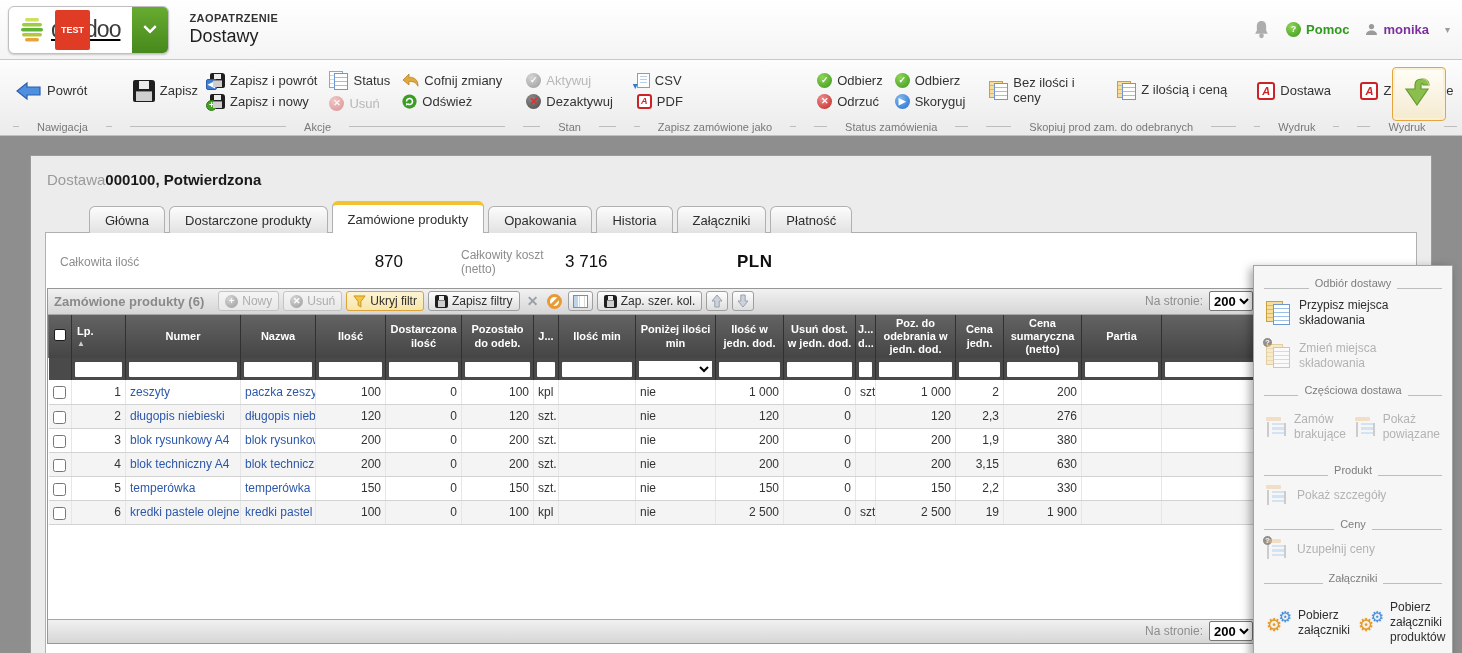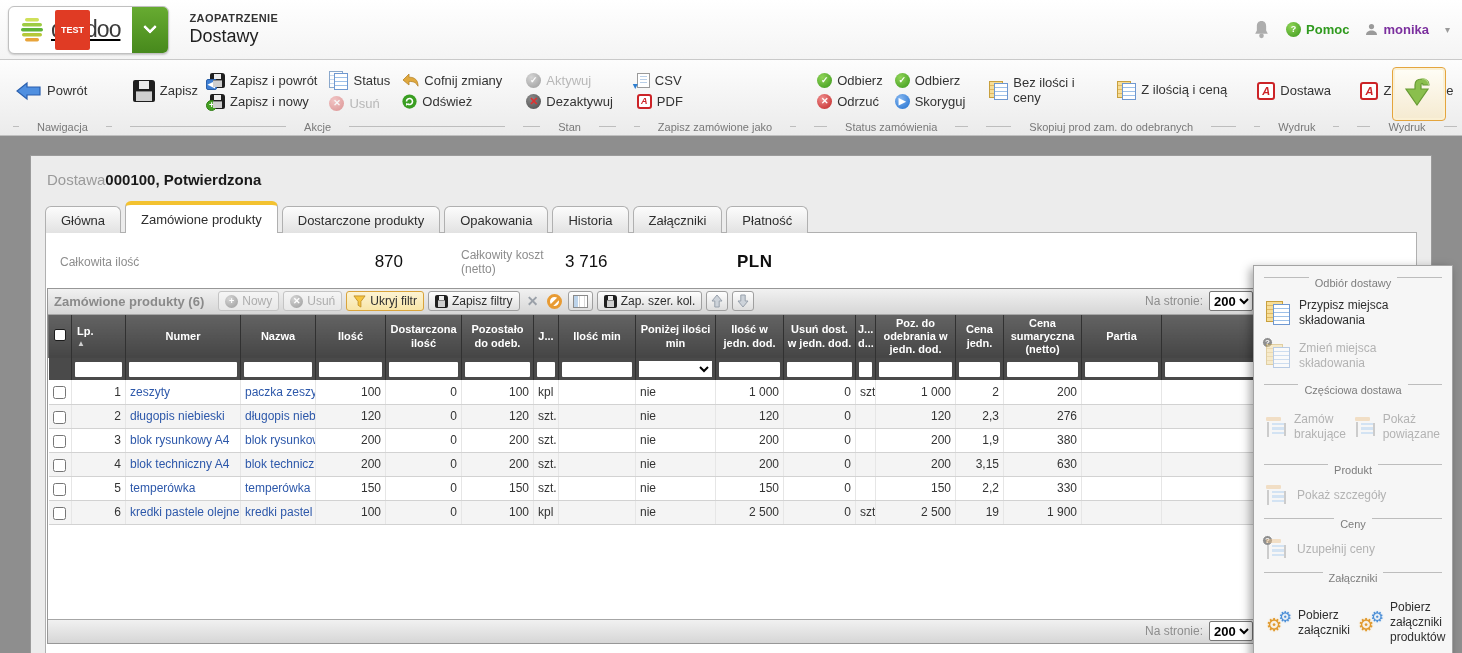--- a/index.html
+++ b/index.html
@@ -63,21 +63,21 @@
   .pagei::before { content:""; position:absolute; top:2px; left:2px; right:2px; height:7px; background:repeating-linear-gradient(to bottom,#b9cfe8 0 1px,transparent 1px 3px); }
   .pagei::after { content:"▾"; position:absolute; left:-5px; bottom:-4px; color:#2f7fd0; font-size:10px; }
   .qbadge { position:absolute; top:-6px; left:-8px; width:11px; height:11px; border-radius:50%; background:#8f8f8f; color:#fff; font-size:8px; font-weight:bold; display:flex; align-items:center; justify-content:center; border:1px solid #fff; }
   .ribbon-toggle { position:absolute; right:16px; top:7px; width:54px; height:54px; border:1px solid #e4a53e; border-radius:4px; background:linear-gradient(#fffef7,#f5ead0); box-shadow:inset 0 0 0 2px #faf0d5; display:flex; align-items:center; justify-content:center; cursor:pointer; }
 
   
   .workspace { position:absolute; top:137px; left:0; right:0; bottom:0; background:#8e8e8e; }
   .content-box { position:absolute; left:30px; width:1402px; top:18px; bottom:0; background:#ececec; border:1px solid #9b9b9b; border-bottom:none; padding:10px 14px 0; }
   .rec-title { font-size:15px; margin:5px 2px 13px; color:#9a9a9a; }
   .rec-title b { color:#191919; }
-  .tabs { display:flex; align-items:flex-end; gap:4px; height:32px; position:relative; z-index:2; }
+  .tabs { display:flex; align-items:flex-end; gap:4px; height:32px; position:relative; z-index:2;margin-left:44px; }
   .tab { height:27px; padding:0 15px; display:flex; align-items:center; background:linear-gradient(#fcfcfc,#e2e2e2); border:1px solid #b0b0b0; border-bottom:none; border-radius:6px 6px 0 0; font-size:13px; color:#2e2e2e; cursor:pointer; white-space:nowrap; }
   .tab.active { height:32px; background:#fff; border-top:4px solid #f3c230; }
   .tab-panel { background:#fff; border:1px solid #b0b0b0; margin-top:-1px; height:424px; position:relative; z-index:1; }
 
   
   .summary { display:flex; align-items:center; padding:15px 14px 11px; font-size:12px; color:#8d8d8d; }
   .s-label1 { width:265px; }
   .s-v { font-size:17px; color:#0f0f0f; }
   .s-v1 { width:78px; text-align:right; }
   .s-label2 { margin-left:58px; width:104px; line-height:1.2; }
@@ -113,21 +113,21 @@
   tr.frow select { width:100%; height:16px; border:0; background:#fff; font:11px "Liberation Sans",sans-serif; }
   .gtable tbody td { height:24px; padding:0 4px; border-bottom:1px solid #d2d2d2; border-right:1px solid #e6e6e6; color:#333; white-space:nowrap; overflow:hidden; background:#fff; }
   .gtable tbody tr.odd td { background:#f4f4f4; }
   .gtable tbody td.a-r { text-align:right; }
   .gtable tbody td.link { color:#2d58aa; }
   .gtable tbody td.cbcell { text-align:center; padding:0; }
   .gtable input[type=checkbox] { width:13px; height:13px; margin:0; vertical-align:middle; }
 
   
   .side-panel { position:absolute; left:1253px; top:128px; width:200px; height:517px; background:#f6f6f6; border:1px solid #a3a3a3; box-shadow:-3px 3px 9px rgba(0,0,0,.35); padding:2px 10px 6px; z-index:5; }
-  .sp-head { display:flex; align-items:flex-start; gap:6px; color:#7d7d7d; font-size:11px; margin:9px 0 7px; white-space:nowrap; }
+  .sp-head { display:flex; align-items:flex-end; gap:6px; color:#7d7d7d; font-size:11px; margin:9px 0 7px; white-space:nowrap; }
   .sp-line { flex:1; border-top:1px solid #bdbdbd; height:0; }
   .sp-item { display:flex; align-items:center; gap:9px; font-size:12px; color:#2e2e2e; margin:9px 2px 13px; position:relative; cursor:pointer; line-height:1.25; }
   .sp-item.disabled { color:#b3b3b3; cursor:default; }
   .sp-row { display:flex; gap:4px; }
   .sp-row .sp-item { flex:1; gap:6px; }
   .sp-ic { position:relative; flex:none; }
   .lico { width:22px; height:20px; display:inline-block; }
   .lbar { position:absolute; top:0; left:0; width:15px; height:4px; background:#edc28c; border-radius:1px; }
   .llines { position:absolute; top:6px; left:6px; width:14px; height:13px; background:repeating-linear-gradient(to bottom,#a9cdf0 0 2.5px,transparent 2.5px 4.5px); border-left:7px solid transparent; box-shadow:-7px 0 0 -5px #9a9a9a inset; }
   .lico::before { content:""; position:absolute; top:5px; left:1px; width:2px; height:15px; background:#9a9a9a; }
@@ -406,22 +406,22 @@
   </div>
 
   <div class="workspace">
     <div class="content-box">
       <div class="rec-title">
         <span>Dostawa</span><b>000100, Potwierdzona</b>
       </div>
 
       <div class="tabs" id="tabs">
           <div class="tab">Główna</div>
+          <div class="tab">Dostarczone produkty</div>
           <div class="tab active">Zamówione produkty</div>
-          <div class="tab">Dostarczone produkty</div>
           <div class="tab">Opakowania</div>
           <div class="tab">Historia</div>
           <div class="tab">Załączniki</div>
           <div class="tab">Płatność</div>
         </div>
 
       <div class="tab-panel">
         <div class="summary">
           <span class="s-label1">Całkowita ilość</span>
           <span class="s-v s-v1">870</span>

